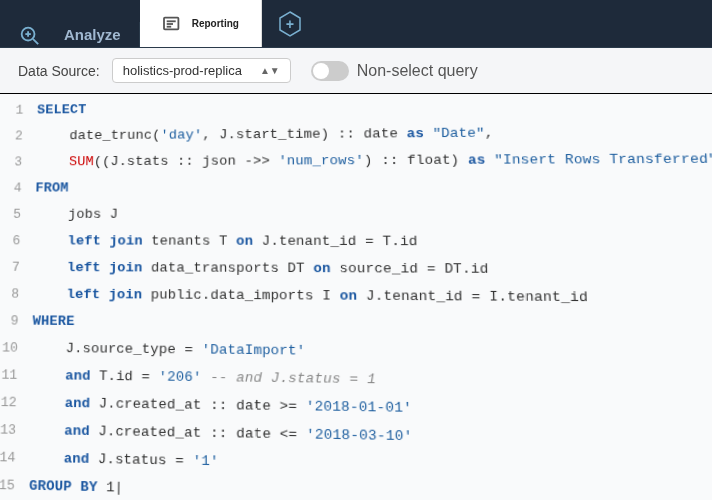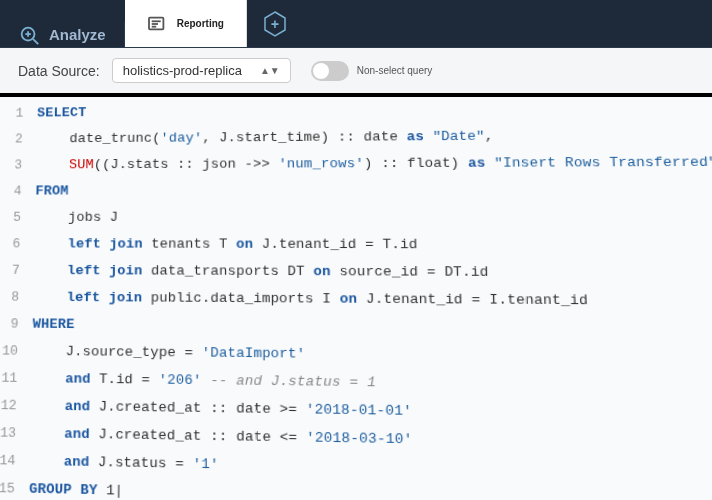--- a/index.html
+++ b/index.html
@@ -16,21 +16,21 @@
       display: flex;
       align-items: stretch;
       background: #1e2a3a;
       height: 48px;
       border-bottom: 1px solid #2a3a4a;
     }
 
     .nav-analyze {
       display: flex;
       align-items: center;
-      gap: 9px;
+      gap: 24px;
       padding: 0 18px;
       background: #1e2a3a;
       color: #a0b8d0;
       font-family: Arial, sans-serif;
       font-size: 15px;
       font-weight: 600;
       border-right: 1px solid #2a3a4a;
       margin-top: 22px;
     }
 
@@ -86,21 +86,21 @@
       flex-direction: column;
     }
 
     
     .toolbar {
       display: flex;
       align-items: center;
       padding: 10px 18px;
       background: #f5f6f8;
       gap: 12px;
-      border-bottom: 4px solid #000000;
+      border-bottom: 1px solid #000000;
     }
 
     .toolbar-label {
       font-family: Arial, sans-serif;
       font-size: 14px;
       color: #444;
       font-weight: 500;
     }
 
     .datasource-select {
@@ -145,21 +145,21 @@
       height: 16px;
       background: white;
       border-radius: 50%;
       top: 2px;
       left: 2px;
       transition: left 0.2s;
     }
 
     .toggle-label {
       font-family: Arial, sans-serif;
-      font-size: 10px;
+      font-size: 16px;
       color: #555;
     }
 
     
     .editor-area {
       flex: 1;
       background: #fff;
       display: flex;
       overflow: hidden;
       perspective: 800px;

